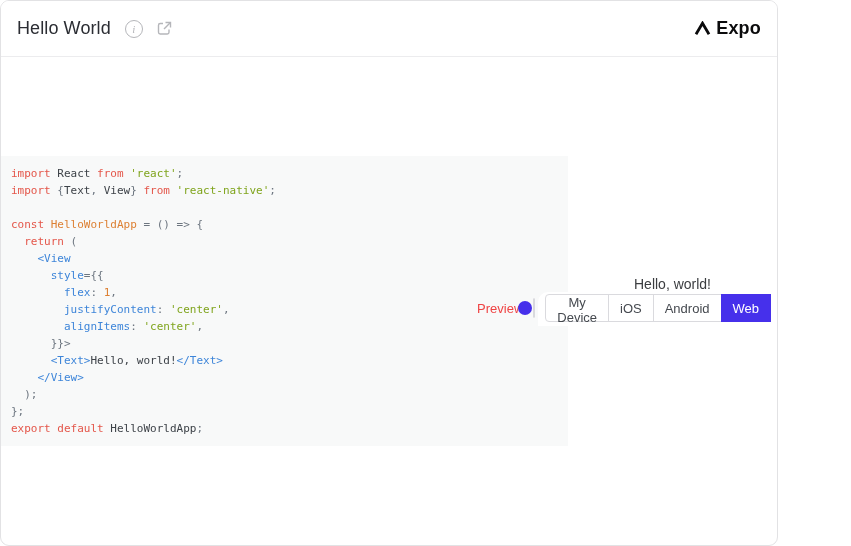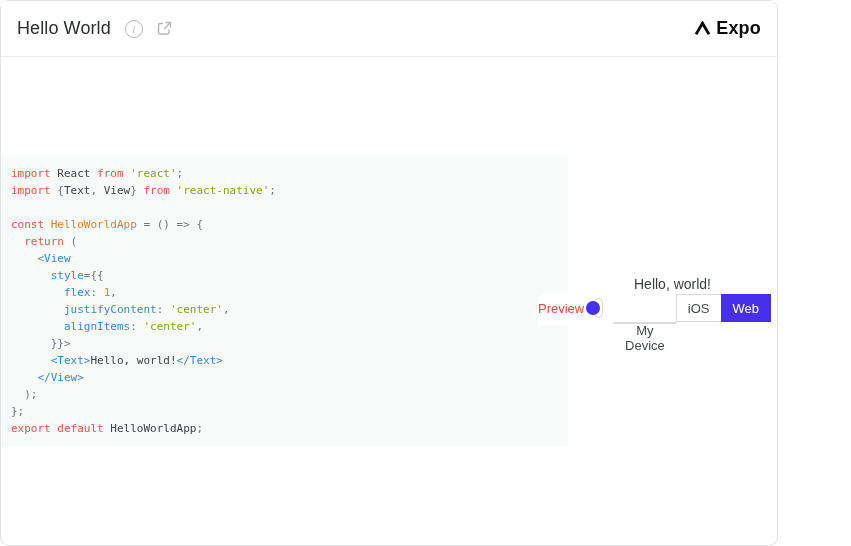--- a/index.html
+++ b/index.html
@@ -85,21 +85,21 @@
     width:14px;height:14px;border-radius:50%;
     background:var(--accent);
   }
   .seg-group{display:flex;align-items:stretch;height:28px;}
   .seg-btn{
     font-family:"Liberation Sans",sans-serif;
     font-size:13px;color:#45494f;
     background:#fff;border:1px solid #dadade;
     padding:0 11px;margin-left:-1px;cursor:pointer;
   }
-  .seg-btn:first-child{border-radius:4px 0 0 4px;margin-left:0;margin-top:28px;}
+  .seg-btn:first-child{border-radius:4px 0 0 4px;margin-left:0;}
   .seg-btn:last-child{border-radius:0 4px 4px 0;}
   .seg-btn.active{
     background:var(--accent);border-color:var(--accent);
     color:#fff;position:relative;z-index:1;border-radius:0;
   }
   svg{display:block;}
 </style>
 </head>
 <body>
 
@@ -133,19 +133,20 @@
         <span class="preview-text">Hello, world!</span>
       </div>
       <div class="footer">
         <span class="preview-label">Preview</span>
         <div class="toggle">
           <div class="knob"></div>
         </div>
         <div class="seg-group">
             <button class="seg-btn">My Device</button>
             <button class="seg-btn">iOS</button>
+            <button class="seg-btn">Android</button>
             <button class="seg-btn active">Web</button>
           </div>
       </div>
     </div>
   </div>
 
 </div>
 
 </body></html>

